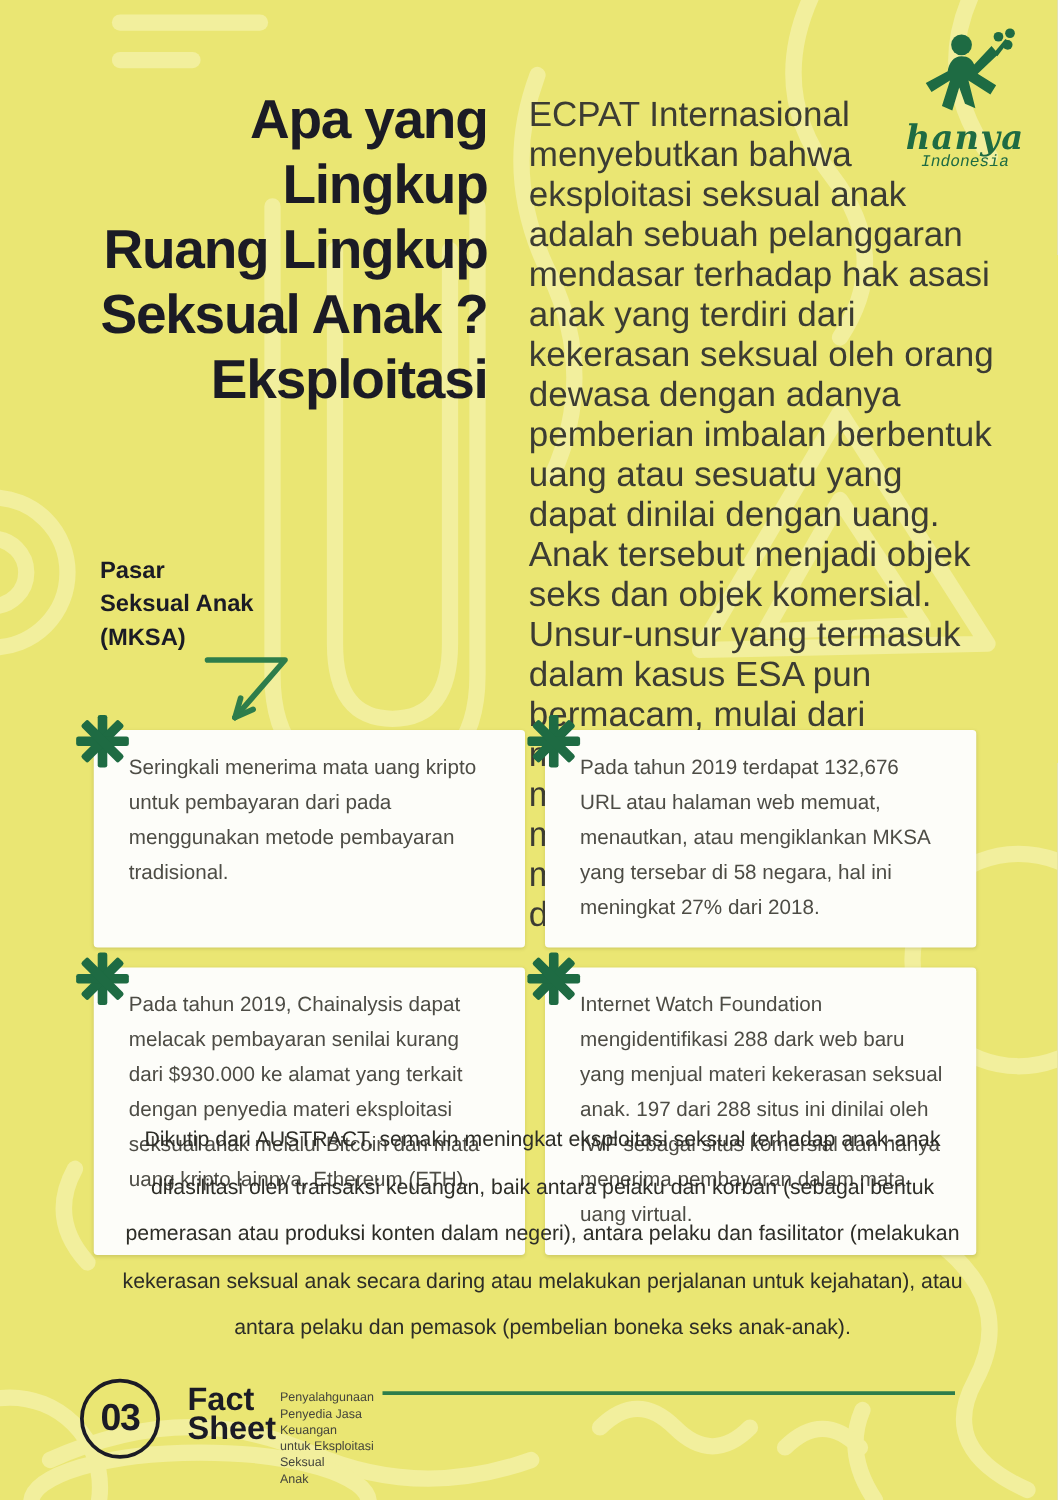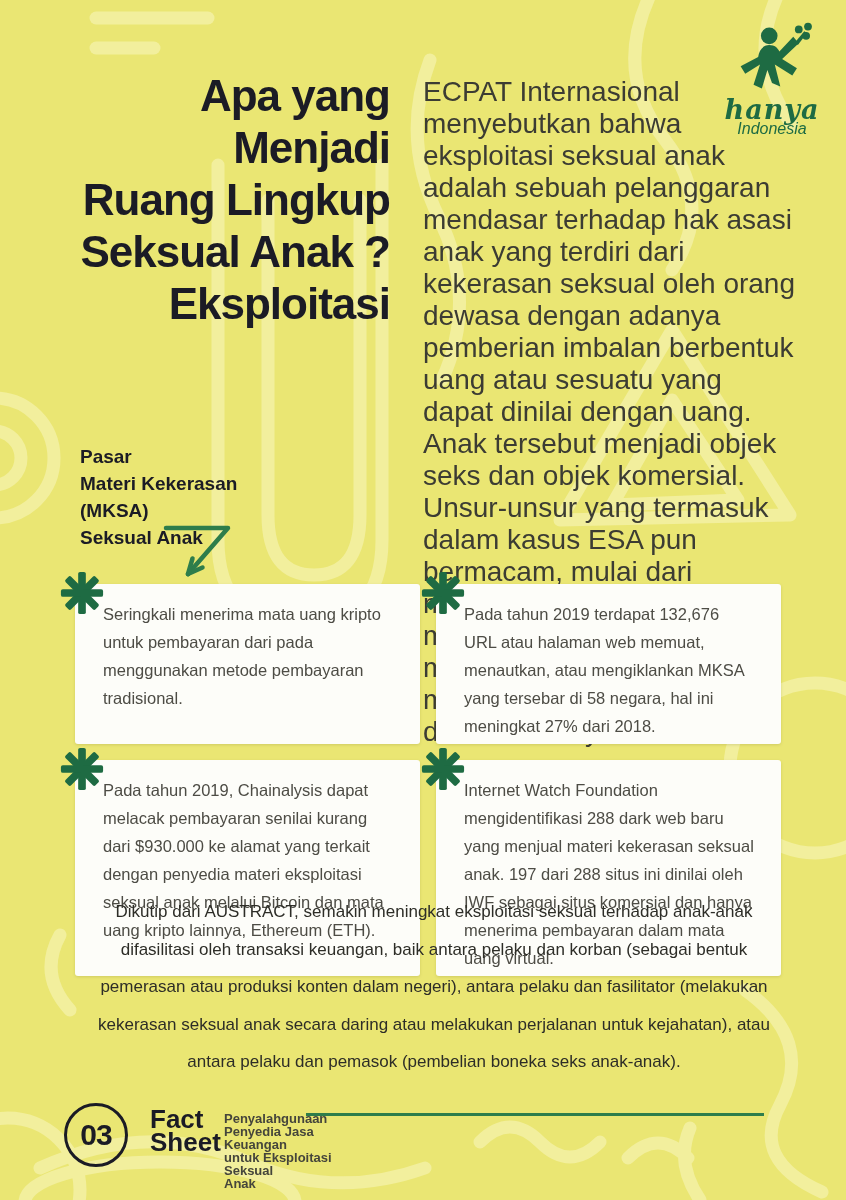--- a/index.html
+++ b/index.html
@@ -22,54 +22,54 @@
   .doodles path,.doodles circle,.doodles ellipse{
     fill:none;stroke:var(--doodle);stroke-width:13;stroke-linecap:round;stroke-linejoin:round;
   }
   .title{
     position:absolute;left:56px;top:70px;width:334px;
     text-align:right;color:var(--ink);
     font-size:44px;font-weight:bold;line-height:52px;letter-spacing:-1px;
   }
   .logo{position:absolute;right:14px;top:22px;width:120px;text-align:center;color:var(--green);}
   .logo .brand{font-family:"DejaVu Serif",serif;font-style:italic;font-weight:bold;font-size:27px;line-height:24px;letter-spacing:1px;}
-  .logo .sub{font-family:Liberation Sans, sans-serif;font-style:italic;font-size:16px;line-height:13px;}
+  .logo .sub{font-family:Liberation Mono, monospace;font-style:italic;font-size:13px;line-height:13px;}
   .intro{
     position:absolute;left:423px;top:76px;width:376px;
     color:var(--body);font-size:28px;line-height:32px;
   }
   .section-heading{
     position:absolute;left:80px;top:443px;
     color:var(--ink);font-size:19px;font-weight:bold;line-height:27px;
   }
   .arrow{position:absolute;left:158px;top:520px;}
   .cards{
     position:absolute;left:75px;top:584px;width:706px;
     display:grid;grid-template-columns:345px 345px;column-gap:16px;row-gap:16px;
     align-items:stretch;
   }
   .card{
     position:relative;background:var(--card_bg);border-radius:3px;
-    padding:16px 26px 4px 28px;
+    padding:16px 26px 18px 28px;
     box-shadow:0 1px 3px rgba(90,90,30,0.18);
   }
   .card p{color:var(--card_text);font-size:16.5px;line-height:28px;}
   .asterisk{position:absolute;left:-16px;top:-14px;}
   .closing{
     position:absolute;left:80px;top:893px;width:708px;
     color:#2d2d27;font-size:17px;line-height:37.5px;text-align:center;
   }
   .footer{position:absolute;left:0;top:1100px;width:846px;height:100px;}
   .num-circle{
     position:absolute;left:64px;top:3px;width:64px;height:64px;border-radius:50%;
     border:3.5px solid var(--ink);display:flex;align-items:center;justify-content:center;
     color:var(--ink);font-size:30px;font-weight:bold;letter-spacing:-1px;
   }
   .fact-sheet{position:absolute;left:150px;top:8px;color:var(--ink);font-size:26px;font-weight:bold;line-height:23px;}
-  .footer-sub{position:absolute;left:224px;top:12px;width:110px;color:#45453b;font-size:13px;font-weight:bold;line-height:13px;}
+  .footer-sub{position:absolute;left:224px;top:12px;width:110px;color:#45453b;font-size:10px;font-weight:normal;line-height:13px;}
   .footer-line{position:absolute;left:306px;top:13px;width:458px;height:3px;background:#2e7d4b;}
 </style>
 </head>
 <body>
 
 <div class="page">
 
   <svg class="doodles" width="846" height="1200" viewBox="0 0 846 1200">
     <path d="M96,18 h112" stroke-width="20"></path>
     <path d="M96,48 h58" stroke-width="16"></path>
@@ -88,21 +88,21 @@
     <path d="M745,990 Q815,1040 780,1105 Q750,1160 822,1192"></path>
     <path d="M690,1128 Q675,1163 700,1200"></path>
     <path d="M480,1142 Q510,1112 540,1142 Q570,1172 600,1142" stroke-width="11"></path>
     <path d="M628,1158 Q658,1128 688,1158" stroke-width="11"></path>
     <path d="M430,60 Q400,140 440,220 Q478,300 442,380" stroke-width="11"></path>
     <path d="M60,935 Q38,975 70,1010" stroke-width="11"></path>
   </svg>
 
   <h1 class="title">
     <div>Apa yang</div>
-    <div>Menjadi</div>
+    <div>Lingkup</div>
     <div>Ruang Lingkup</div>
     <div>Seksual Anak ?</div>
     <div>Eksploitasi</div>
   </h1>
 
   <div class="logo">
     <svg width="104" height="72" viewBox="0 0 110 78">
       <g fill="#1e6b43" stroke="none">
         <circle cx="84" cy="8" r="4.2"></circle>
         <circle cx="94" cy="5" r="4.2"></circle>
@@ -113,23 +113,22 @@
       </g>
     </svg>
     <div class="brand">hanya</div>
     <div class="sub">Indonesia</div>
   </div>
 
   <p class="intro">ECPAT Internasional menyebutkan bahwa eksploitasi seksual anak adalah sebuah pelanggaran mendasar terhadap hak asasi anak yang terdiri dari kekerasan seksual oleh orang dewasa dengan adanya pemberian imbalan berbentuk uang atau sesuatu yang dapat dinilai dengan uang. Anak tersebut menjadi objek seks dan objek komersial. Unsur-unsur yang termasuk dalam kasus ESA pun bermacam, mulai dari membeli, menawarkan, memperoleh, memindahtangankan, memproduksi, menyediakan dan seterusnya.</p>
 
   <div class="section-heading">
     <div>Pasar</div>
-    <div>Materi Kekerasan</div>
+    <div>Seksual Anak</div>
     <div>(MKSA)</div>
-    <div>Seksual Anak</div>
   </div>
 
   <svg class="arrow" width="95" height="68" viewBox="0 0 95 68">
     <g fill="none" stroke="#2e7d4b" stroke-width="4.5" stroke-linecap="round" stroke-linejoin="round">
       <path d="M8,8 L70,8 L30,54"></path>
       <path d="M30,54 L44.5,47.5"></path>
       <path d="M30,54 L34.5,38.5"></path>
     </g>
   </svg>
 

